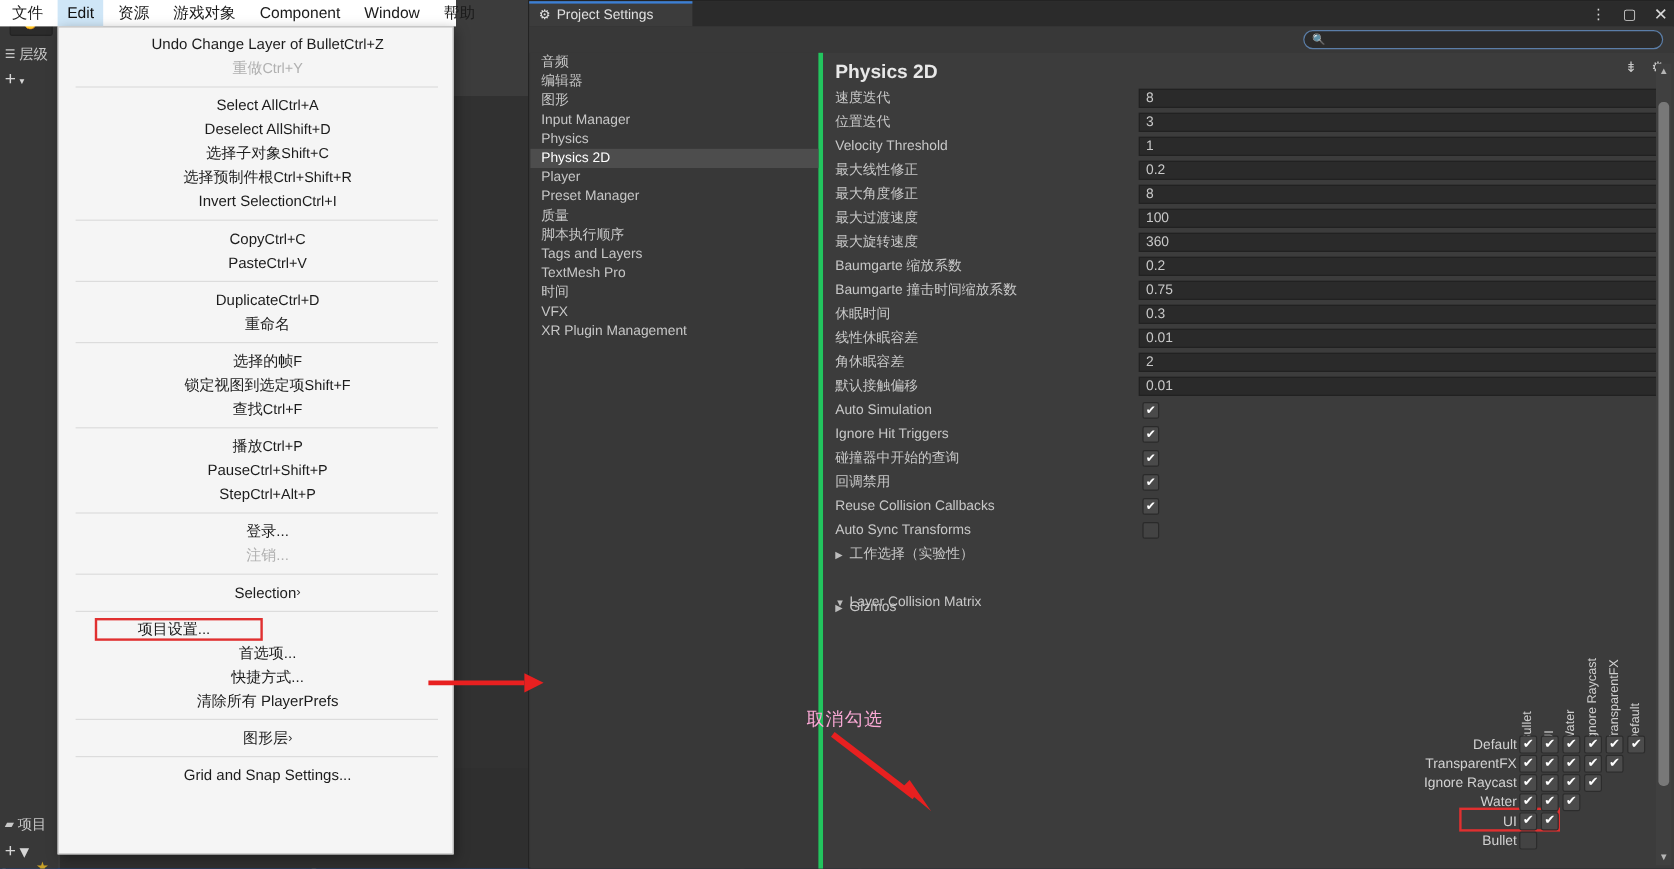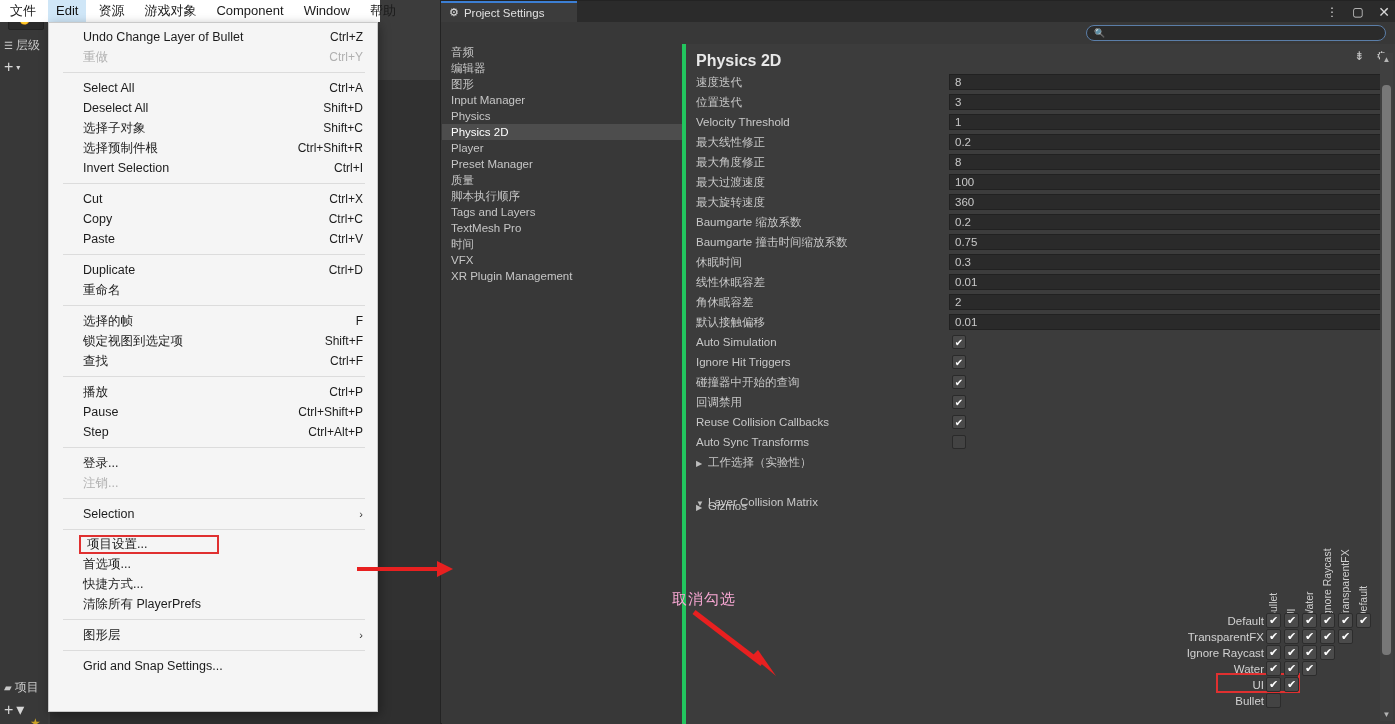--- a/index.html
+++ b/index.html
@@ -75,21 +75,21 @@
   }
 
   
   #edit-menu{
     position:absolute; left:48px; top:22px; width:330px; height:690px;
     background:#f5f5f5; border:1px solid #c9c9c9;
     box-shadow:2px 3px 10px rgba(0,0,0,.35);
     padding:4px 0;
   }
   .m-item{
-    height:20px; display:flex; align-items:center; justify-content:space-between;
+    height:20px; display:flex; align-items:center; justify-content:center;
     padding:0 14px 0 34px; font-size:12.5px; color:#1c1c1c; position:relative;
   }
   .m-item .sc{ color:#1c1c1c; font-size:12px; }
   .m-item.dis, .m-item.dis .sc{ color:#b0b0b0; }
   .m-item .arr{ font-size:11px; color:#333; }
   .m-sep{ height:1px; background:#dcdcdc; margin:5px 12px 5px 14px; }
   .m-item.boxed{
     margin:0 0 0 30px; width:140px; padding-left:4px;
     border:2px solid #e03030; height:19px;
   }
@@ -288,24 +288,20 @@
     </div>
     <div class="m-item">
       <span class="lbl">选择预制件根</span>
       <span class="sc">Ctrl+Shift+R</span>
     </div>
     <div class="m-item">
       <span class="lbl">Invert Selection</span>
       <span class="sc">Ctrl+I</span>
     </div>
     <div class="m-sep"></div>
-    <div class="m-item">
-      <span class="lbl">Cut</span>
-      <span class="sc">Ctrl+X</span>
-    </div>
     <div class="m-item">
       <span class="lbl">Copy</span>
       <span class="sc">Ctrl+C</span>
     </div>
     <div class="m-item">
       <span class="lbl">Paste</span>
       <span class="sc">Ctrl+V</span>
     </div>
     <div class="m-sep"></div>
     <div class="m-item">

